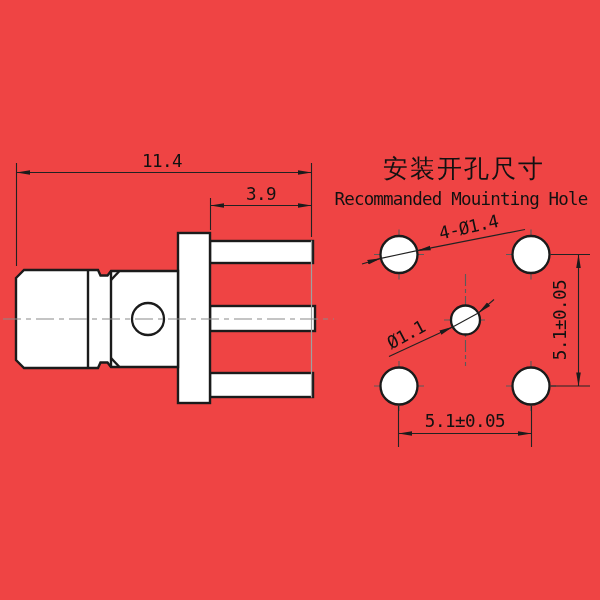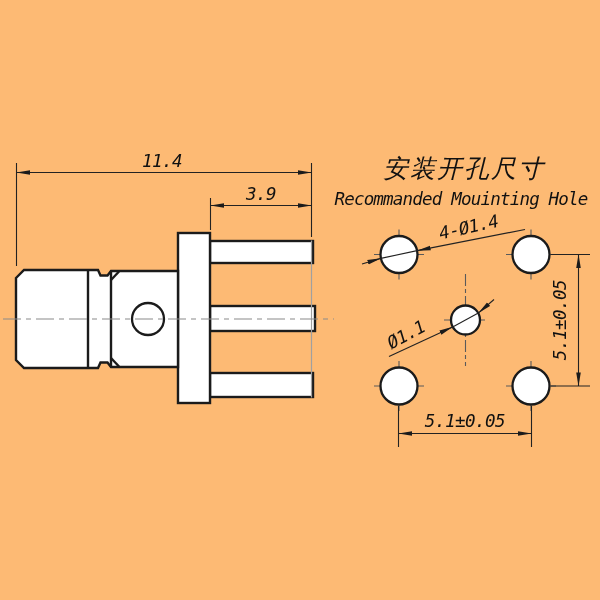--- a/index.html
+++ b/index.html
@@ -1,17 +1,17 @@
 <!DOCTYPE html>
 <html><head>
 <meta charset="utf-8">
 <style>
   html,body{margin:0;padding:0;background:#ffffff;}
-  #stage{position:relative;width:600px;height:600px;background:#fdba74;overflow:hidden;
-         font-family:"DejaVu Sans Mono", monospace;font-style:italic;}
+  #stage{position:relative;width:600px;height:600px;background:#ef4444;overflow:hidden;
+         font-family:"DejaVu Sans Mono", monospace;}
   svg{display:block;}
   .outline{fill:#ffffff;stroke:#1b1b1b;stroke-width:2.4;stroke-linejoin:miter;}
   .outline-nf{fill:none;stroke:#1b1b1b;stroke-width:2.4;}
   .hole{fill:#ffffff;stroke:#1b1b1b;stroke-width:2.3;}
   .thin{fill:none;stroke:#222222;stroke-width:1.1;}
   .cl{fill:none;stroke:#8a8a8a;stroke-width:1.2;stroke-dasharray:18 5 5 5;}
   .cross{fill:none;stroke:#5a5a5a;stroke-width:1.1;stroke-dasharray:12 3 4 3;}
   .farline{fill:none;stroke:#a0a0a0;stroke-width:1.2;}
   text{fill:#111111;}
   .dim-text{font-family:"DejaVu Sans Mono", monospace;font-size:17.5px;letter-spacing:-0.5px;}

